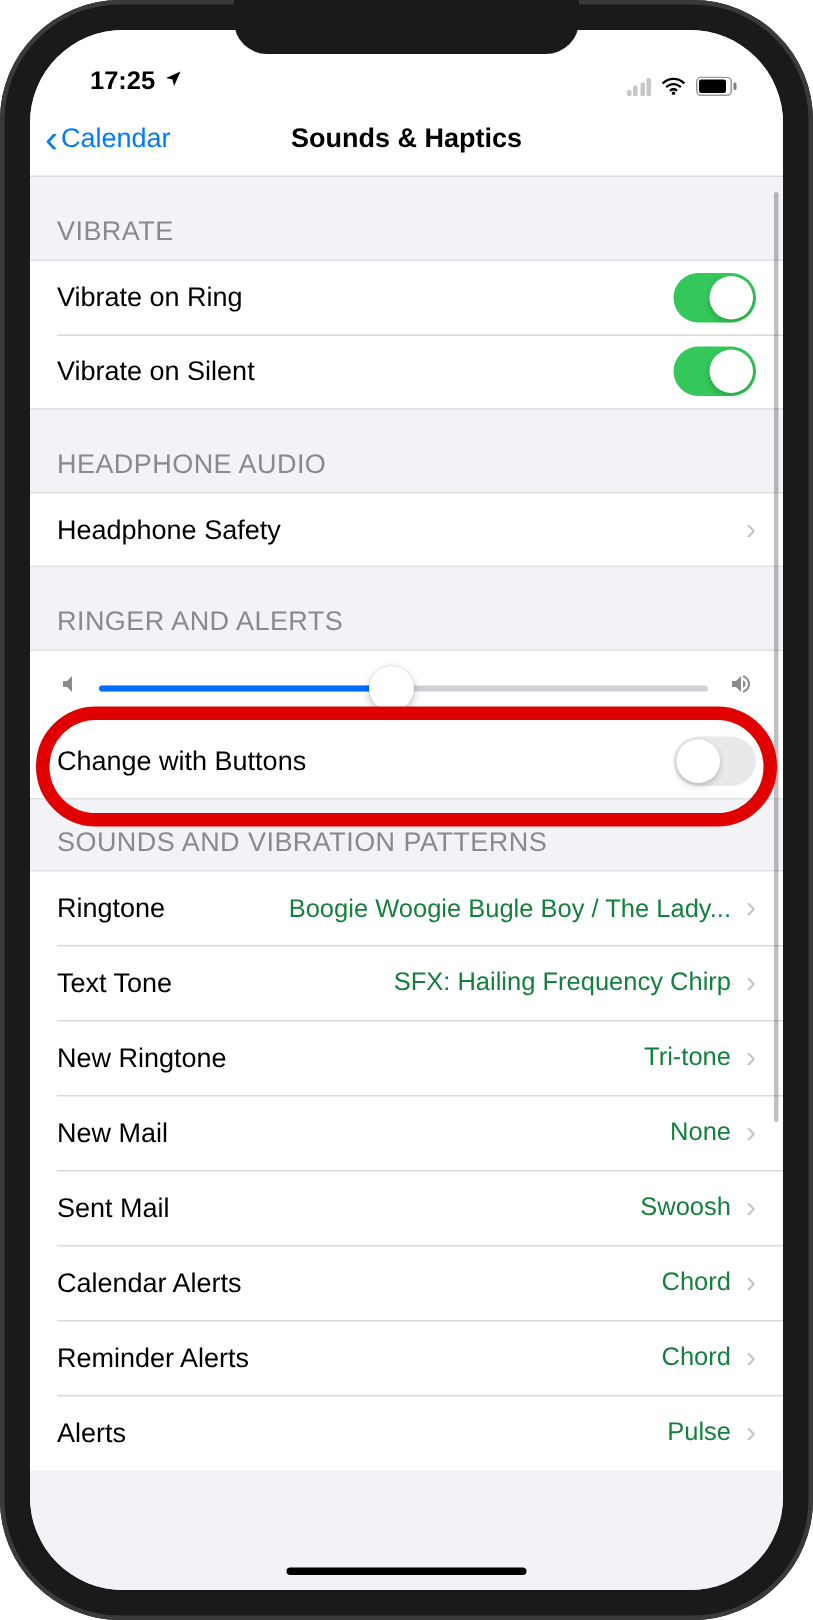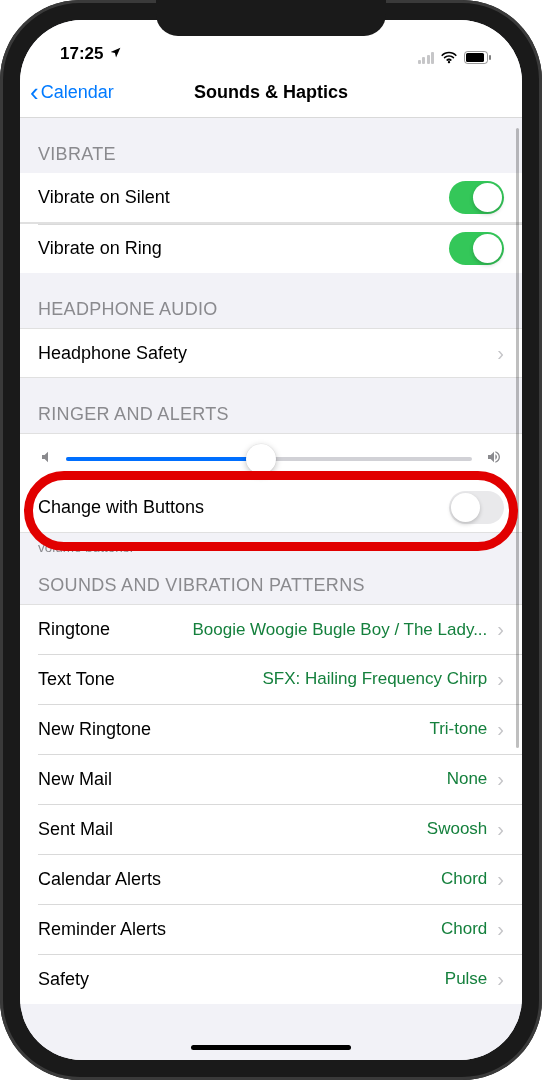--- a/index.html
+++ b/index.html
@@ -260,28 +260,28 @@
         <span class="chevron-left">‹</span>
         <span>Calendar</span>
       </div>
       <div class="nav-title">Sounds &amp; Haptics</div>
     </div>
 
     <div class="content">
       <div class="scroll-hint"></div>
 
       <div class="group-header">VIBRATE</div>
-      <div class="row group-bottom-border">
-        <span class="label">Vibrate on Silent</span>
+      <div class="row group-top-border">
+        <span class="label">Vibrate on Ring</span>
         <div class="toggle on">
             <div class="knob"></div>
           </div>
       </div>
-      <div class="row group-top-border">
-        <span class="label">Vibrate on Ring</span>
+      <div class="row group-bottom-border">
+        <span class="label">Vibrate on Silent</span>
         <div class="toggle on">
             <div class="knob"></div>
           </div>
       </div>
 
       <div class="group-header">HEADPHONE AUDIO</div>
       <div class="row group-top-border group-bottom-border">
         <span class="label">Headphone Safety</span>
         <span class="value"></span>
         <span class="chevron">›</span>
@@ -306,21 +306,20 @@
       </div>
       <div style="position:relative;">
         <div class="row group-bottom-border">
           <span class="label">Change with Buttons</span>
           <div class="toggle off">
               <div class="knob"></div>
             </div>
         </div>
         <div class="highlight-ring" style="left:4px;right:4px;top:-12px;bottom:-18px;"></div>
       </div>
-      <div class="footer-note">volume buttons.</div>
 
       <div class="group-header tight">SOUNDS AND VIBRATION PATTERNS</div>
       <div class="row group-top-border">
         <span class="label">Ringtone</span>
         <span class="value">Boogie Woogie Bugle Boy / The Lady...</span>
         <span class="chevron">›</span>
       </div>
       <div class="row">
         <span class="label">Text Tone</span>
         <span class="value">SFX: Hailing Frequency Chirp</span>
@@ -345,21 +344,21 @@
         <span class="label">Calendar Alerts</span>
         <span class="value">Chord</span>
         <span class="chevron">›</span>
       </div>
       <div class="row">
         <span class="label">Reminder Alerts</span>
         <span class="value">Chord</span>
         <span class="chevron">›</span>
       </div>
       <div class="row">
-        <span class="label">Safety</span>
+        <span class="label">Alerts</span>
         <span class="value">Pulse</span>
         <span class="chevron">›</span>
       </div>
 
     </div>
     <div class="home-indicator"></div>
   </div>
 </div>
 
 </body></html>

